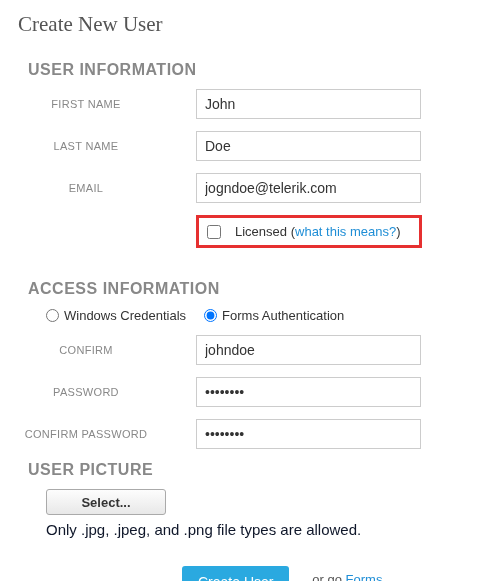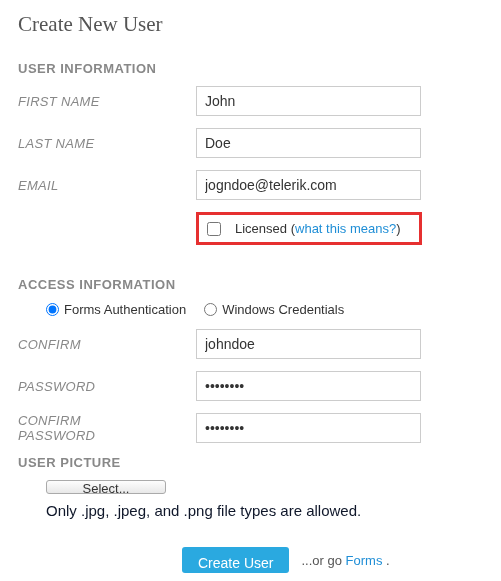--- a/index.html
+++ b/index.html
@@ -13,40 +13,40 @@
     }
     .page-title {
       font-size: 21px;
       font-weight: 300;
       color: #555;
       margin-bottom: 24px;
       margin-top: 2px;
       font-family: Liberation Serif, serif;
     }
     .section-header {
-      font-size: 13px;
+      font-size: 16px;
       letter-spacing: 0.5px;
       font-weight: 700;
       color: #888;
       margin-top: 12px;
       margin-bottom: 10px;
+      margin-left: 10px;
     }
     .form-row {
       display: flex;
       align-items: center;
       margin-bottom: 12px;
     }
     .form-label {
       width: 150px;
-      text-align: left;
-      font-size: 13px;
+      text-align: center;
+      font-size: 11px;
       color: #888;
       padding-right: 14px;
       letter-spacing: 0.3px;
-      font-style: italic;
     }
     .form-control-wrap {
       flex: 1;
       margin-left: 28px;
     }
     input[type="text"], input[type="password"], input[type="email"] {
       width: 225px;
       height: 30px;
       padding: 4px 8px;
       border: 1px solid #ccc;
@@ -70,27 +70,28 @@
       display: flex;
       align-items: center;
       gap: 18px;
       font-size: 13px;
       color:#333;
     }
     .radio-option { display:flex; align-items:center; gap:5px;}
     .radio-option input[type="radio"]{ width:13px; height:13px;}
     .select-button {
       width: 120px;
-      height: 14px;
+      height: 26px;
       background: linear-gradient(#fdfdfd,#e8e8e8);
       border: 1px solid #aaa;
       border-radius: 3px;
       font-size: 13px;
       color:#333;
       cursor:pointer;
+      font-weight:bold;
     }
     .hint-text {
       font-size: 15px;
       color: #0f172a;
       margin-top:6px;
     }
     .action-row {
       margin-top: 28px;
       margin-left: 164px;
       display:flex;
@@ -152,26 +153,26 @@
   </div>
 </div>
 <div class="spacer-after-licensed"></div>
 
 <div class="section-header">ACCESS INFORMATION</div>
 
 <div class="form-row">
   <div class="form-control-wrap">
     <div class="radio-group">
       <label class="radio-option">
+        <input type="radio" name="auth" style="">
+        <span>Windows Credentials</span>
+      </label>
+      <label class="radio-option">
         <input type="radio" name="auth" checked="" style="">
         <span>Forms Authentication</span>
-      </label>
-      <label class="radio-option">
-        <input type="radio" name="auth" style="">
-        <span>Windows Credentials</span>
       </label>
     </div>
   </div>
 </div>
 
 <div class="form-row">
   <div class="form-label">CONFIRM</div>
   <div class="form-control-wrap">
     <input type="text" value="johndoe" style="">
   </div>

